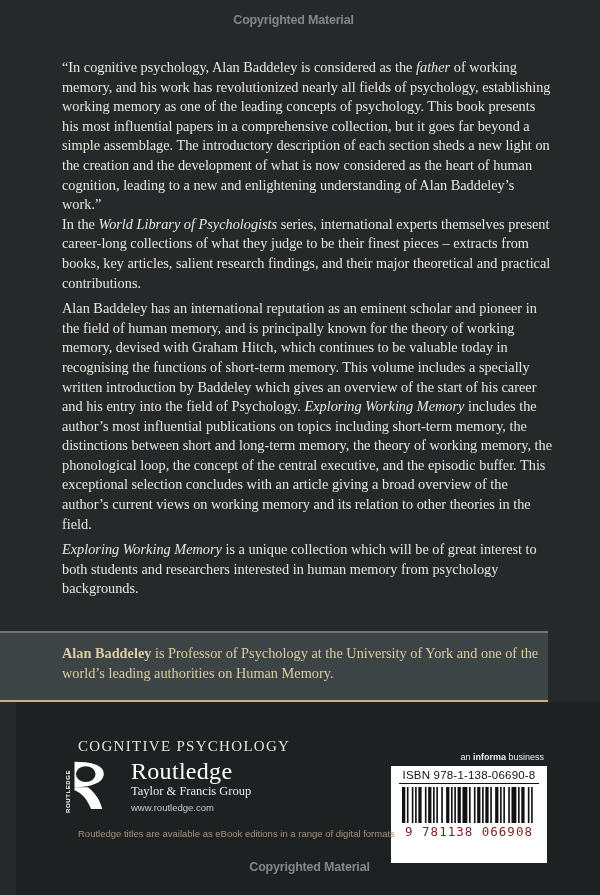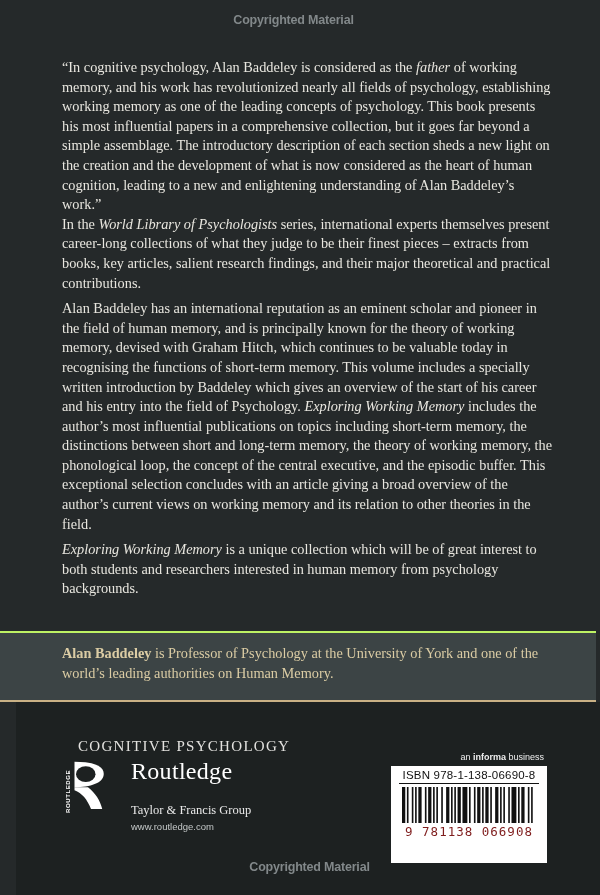--- a/index.html
+++ b/index.html
@@ -23,23 +23,23 @@
   .text-block{
     position:absolute;left:62px;top:58px;width:492px;height:568px;
     overflow:hidden;
     color:#e8e6df;
     font-size:14.3px;line-height:19.6px;
   }
   .text-block p{margin:0 0 6px 0;}
   .text-block p.quote{margin-bottom:0;}
   .attribution{color:#d8c193;}
   .author-box{
-    position:absolute;left:0;top:631px;width:596px;
+    position:absolute;left:0;top:631px;width:548px;
     background:#3c4445;
-    border-top:2px solid #bef264;
+    border-top:2px solid #737373;
     border-bottom:2px solid #c9b185;
     box-sizing:border-box;
     height:71px;
   }
   .author-box p{
     margin:11px 0 0 62px;width:492px;
     color:#dbcca4;font-size:14.3px;line-height:19.6px;
   }
   .footer{
     position:absolute;left:16px;top:702px;width:600px;height:193px;
@@ -56,21 +56,21 @@
   .logo{position:absolute;left:47px;top:57px;display:flex;align-items:flex-start;gap:16px;}
   .logo-mark{display:flex;align-items:stretch;height:54px;}
   .vertical-text{
     writing-mode:vertical-rl;transform:rotate(180deg);
     color:#ffffff;font-family:"Liberation Sans", sans-serif;
     font-size:6px;font-weight:bold;letter-spacing:0.6px;
     line-height:10px;
   }
   .logo-text{margin-left:9px;}
   .wordmark{color:#ffffff;font-size:24px;line-height:24px;letter-spacing:0.3px;}
-  .group{color:#e9e9e9;font-size:12.5px;line-height:16px;margin-top:19px;}
+  .group{color:#e9e9e9;font-size:12.5px;line-height:16px;margin-top:0;}
   .url{color:#c4c8c8;font-family:"Liberation Sans", sans-serif;font-size:9.5px;margin-top:3px;}
   .isbn-box{
     position:absolute;left:375px;top:64px;width:156px;height:97px;
     background:#ffffff;box-sizing:border-box;
     padding:3px 8px 0 8px;
   }
   .isbn-label{
     color:#111;font-family:"Liberation Sans", sans-serif;
     font-size:11.5px;text-align:center;letter-spacing:0.2px;
   }
@@ -156,17 +156,18 @@
           <rect x="106.22" y="0" width="1.63" height="36" fill="#111"></rect>
           <rect x="109.49" y="0" width="4.90" height="36" fill="#111"></rect>
           <rect x="116.02" y="0" width="1.63" height="36" fill="#111"></rect>
           <rect x="119.29" y="0" width="3.27" height="36" fill="#111"></rect>
           <rect x="125.83" y="0" width="1.63" height="36" fill="#111"></rect>
           <rect x="129.10" y="0" width="1.63" height="36" fill="#111"></rect>
         </svg>
       <div class="isbn-digits">9 781138 066908</div>
     </div>
 
+    <div class="ebook-note">Routledge titles are available as eBook editions in a range of digital formats</div>
 
     <div class="copyright bottom">Copyrighted Material</div>
   </div>
 
 </div>
 
 </body></html>

